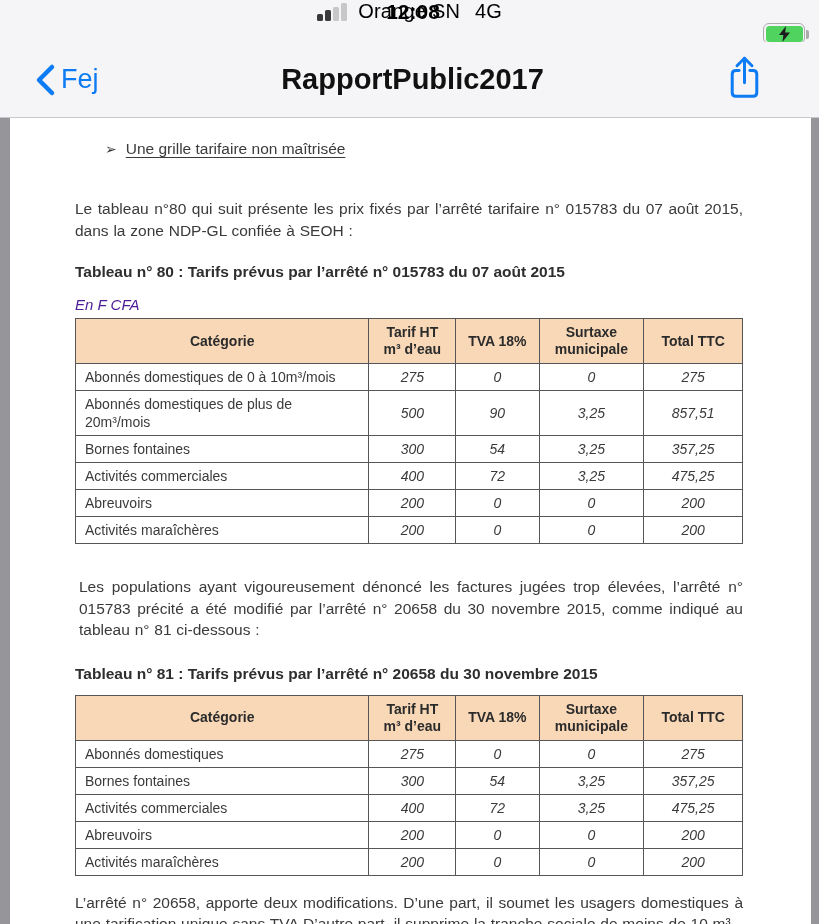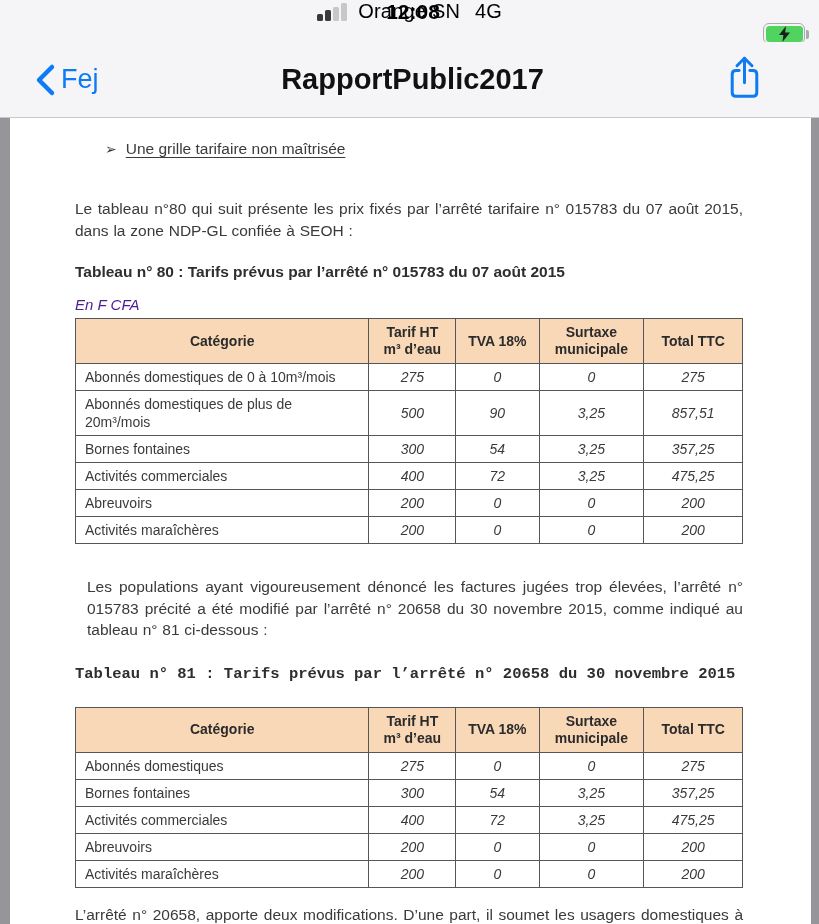--- a/index.html
+++ b/index.html
@@ -57,22 +57,22 @@
   .bullet-glyph{ font-size:14px; }
   .bullet-text{ text-decoration:underline; text-underline-offset:3px; }
   .para{
     font-size:15.5px; line-height:21.5px; text-align:justify; text-align-last:left;
     color:#3a3a3a; word-spacing:.5px;margin-top:40px;
   }
   .para-1{ margin-bottom:22px; }
   .tbl-title{ font-size:15.5px; font-weight:700; color:#2e2e2e; margin-bottom:15px; }
   .cfa-note{ font-size:15px; font-style:italic; text-align:left; color:#4c1d95;
     margin-bottom:5px; }
-  .para-2{ margin:32px 0 24px 12px; }
-  .tbl-title-2{ margin-bottom:24px;font-family:Liberation Mono, monospace; }
+  .para-2{ margin:32px 0 24px 4px; }
+  .tbl-title-2{ margin-bottom:12px; }
   .para-3{ margin-top:16px; }
 
   
   table.tarifs{ width:100%; border-collapse:collapse; border:1px solid #565658; }
   table.tarifs th{
     background:#f9d8b7; border:1px solid #565658; font-size:14px; font-weight:700;
     color:#2b2b2b; text-align:center; vertical-align:middle; padding:5px 4px;
     line-height:17px; white-space:pre-line;
   }
   table.tarifs td{

